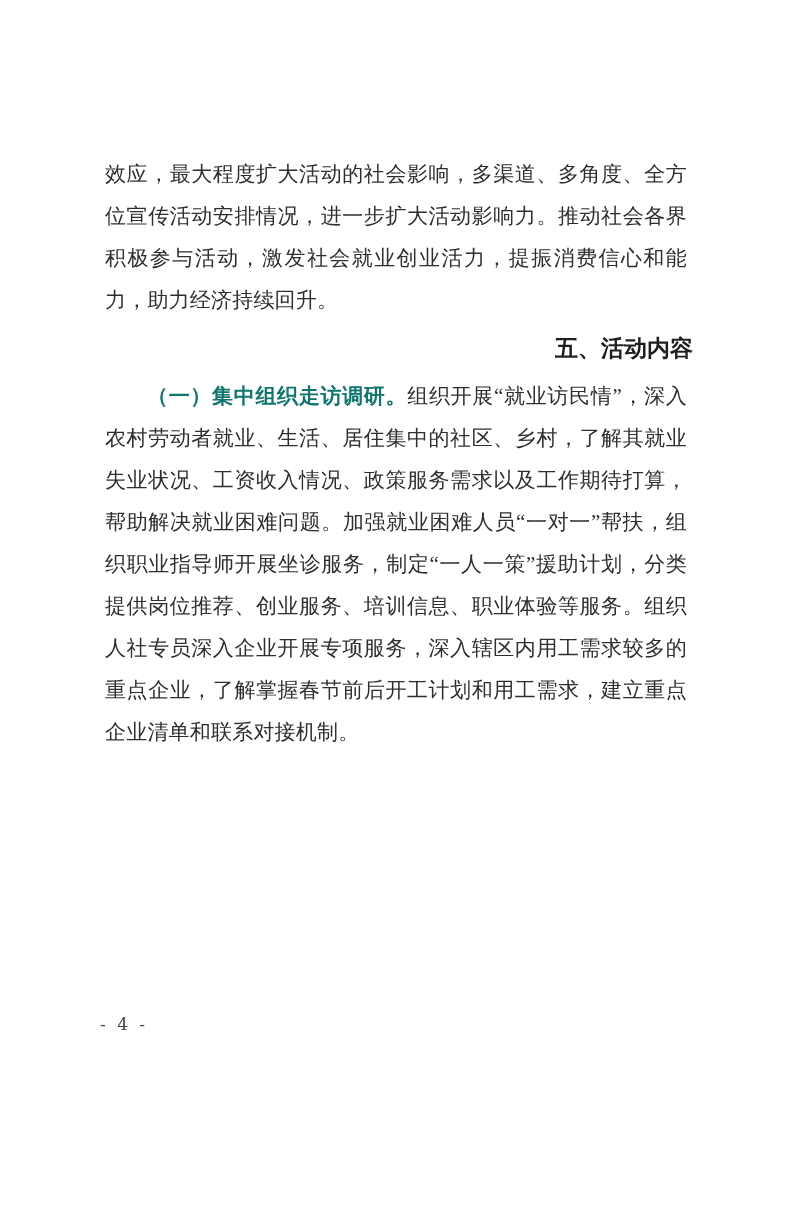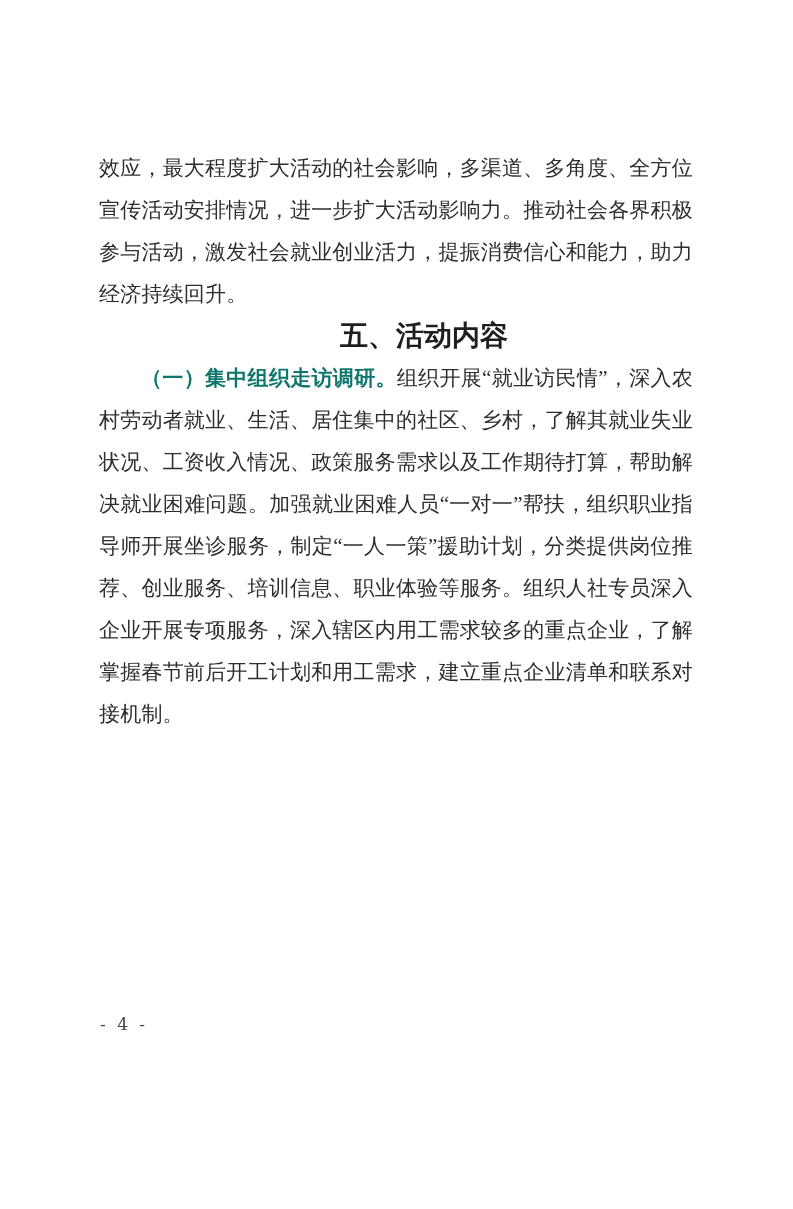--- a/index.html
+++ b/index.html
@@ -16,40 +16,40 @@
     font-family: "Liberation Serif", "DejaVu Serif", serif;
     color: #2e2e2e;
   }
   .content {
     position: absolute;
     left: 99px;
     top: 147px;
     width: 594px;
   }
   .para {
-    margin: 0;
+    margin: 6px;
     font-size: 21px;
     line-height: 42px;
     text-align: justify;
     letter-spacing: 0.2px;
     color: #2e2e2e;
     font-weight: 400;
   }
   .para.indent {
     text-indent: 2em;
   }
   .section-heading {
     margin: 0;
-    font-size: 28px;
+    font-size: 23px;
     line-height: 42px;
     text-indent: 2em;
     font-weight: 700;
     font-family: "Liberation Sans", "DejaVu Sans", sans-serif;
     color: #1e1e1e;
-    text-align: center;
+    text-align: right;
   }
   .lead {
     font-weight: 700;
     color: #0f766e;
   }
   .page-number {
     position: absolute;
     left: 100px;
     top: 1013px;
     font-size: 17px;

